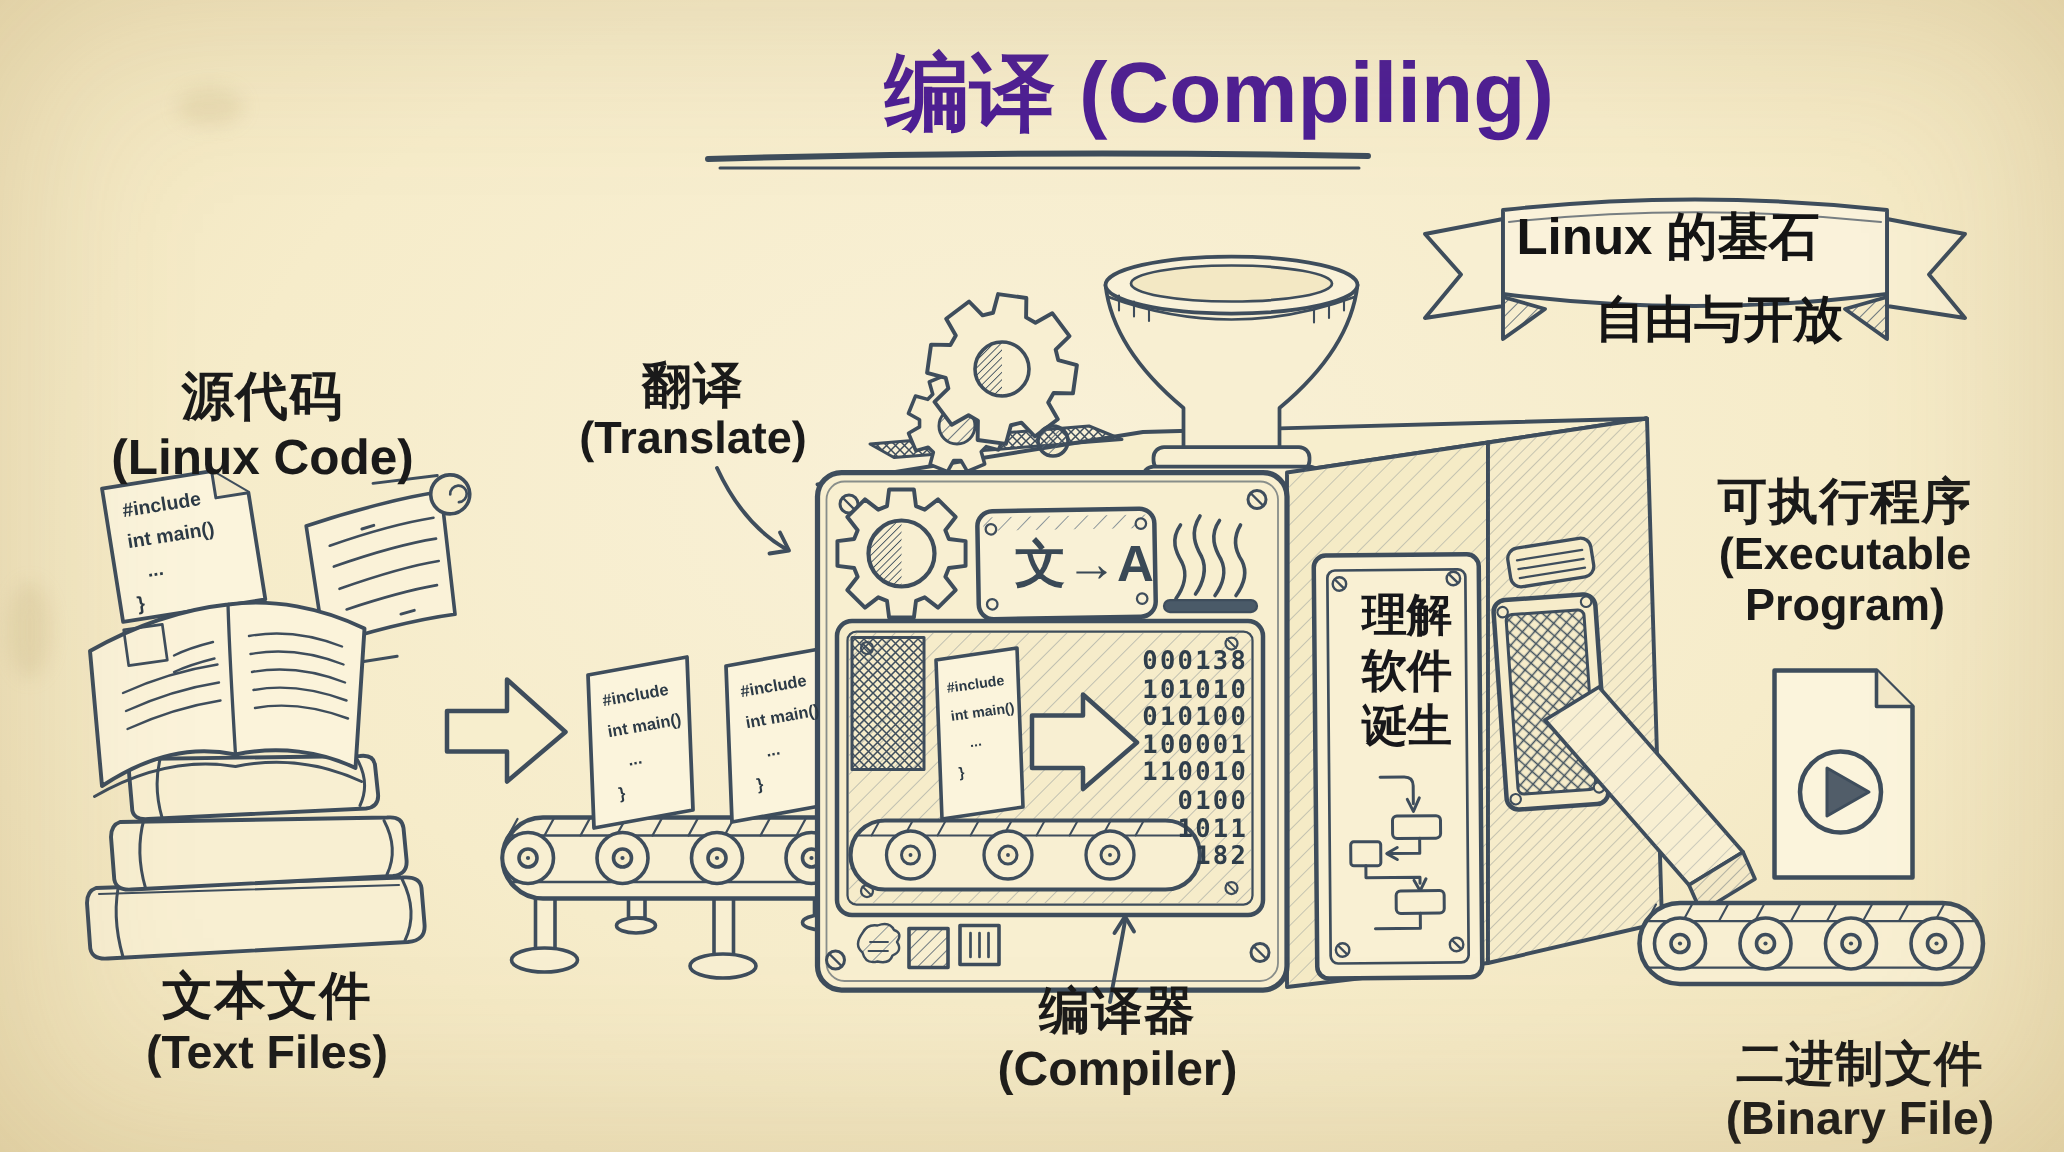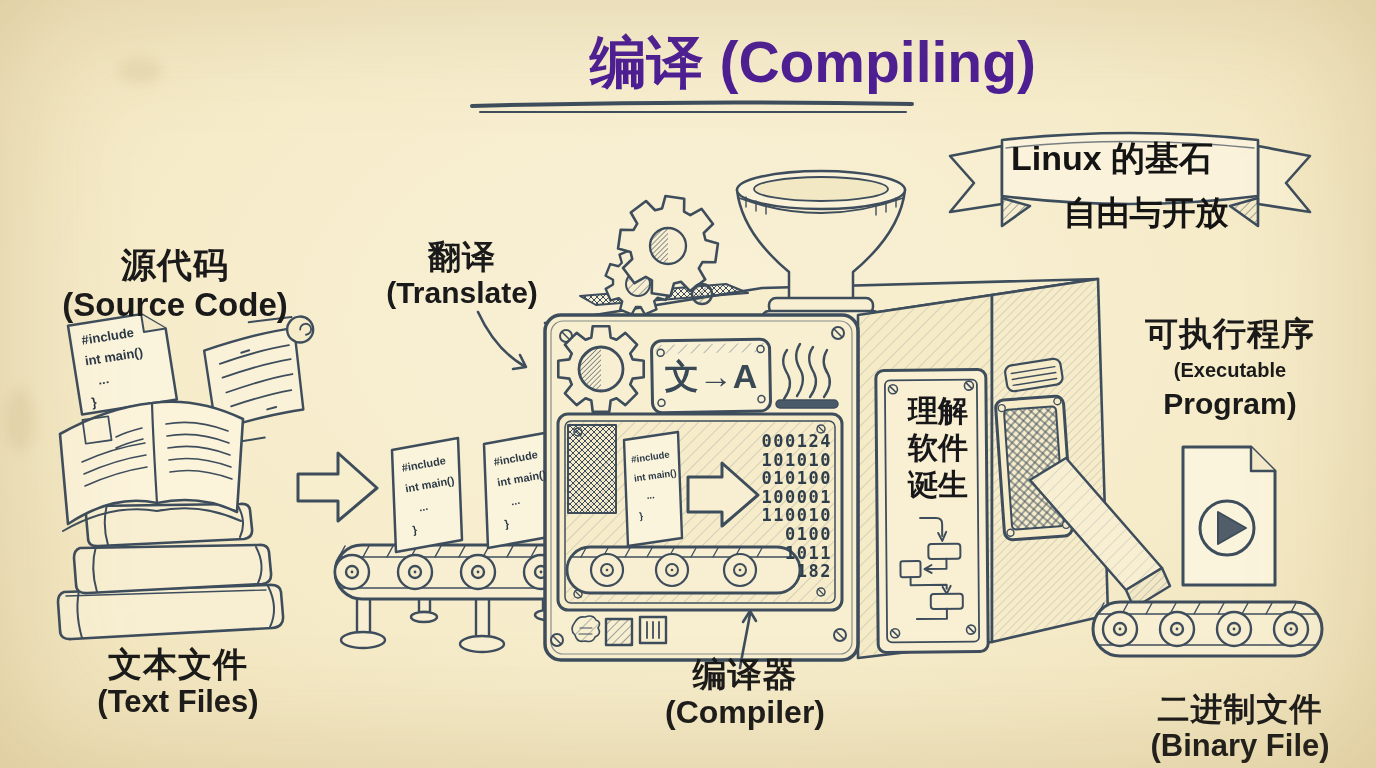--- a/index.html
+++ b/index.html
@@ -327,59 +327,59 @@
   </g>
 </svg>
 
 <div class="title" style="left:346px;top:30px;width:690px;font-size:57px;line-height:64px;">编译 (Compiling)</div>
 
 <div class="bannertxt" style="left:1002px;top:138px;width:220px;font-size:34px;line-height:40px;">Linux 的基石</div>
 <div class="bannertxt" style="left:1046px;top:194px;width:200px;font-size:33px;line-height:38px;">自由与开放</div>
 
 <div class="lbl" style="left:40px;top:198px;width:270px;margin-top:46px;">
   <div class="zh" style="font-size:35px;line-height:42px;">源代码</div>
-  <div class="en" style="font-size:33px;line-height:37px;">(Source Code)</div>
+  <div class="en" style="font-size:33px;line-height:37px;">(Linux Code)</div>
 </div>
 
 <div class="lbl" style="left:48px;top:644px;width:260px;">
   <div class="zh" style="font-size:34px;line-height:40px;">文本文件</div>
   <div class="en" style="font-size:31px;line-height:35px;">(Text Files)</div>
 </div>
 
 <div class="lbl" style="left:372px;top:238px;width:180px;">
   <div class="zh" style="font-size:33px;line-height:38px;">翻译</div>
   <div class="en" style="font-size:30px;line-height:34px;">(Translate)</div>
 </div>
 
 <div class="lbl" style="left:645px;top:654px;width:200px;">
   <div class="zh" style="font-size:34px;line-height:40px;">编译器</div>
   <div class="en" style="font-size:32px;line-height:36px;">(Compiler)</div>
 </div>
 
 <div class="lbl" style="left:1110px;top:314px;width:240px;">
   <div class="zh" style="font-size:33px;line-height:39px;">可执行程序</div>
-  <div class="en" style="font-size:20px;line-height:34px;">(Executable</div>
+  <div class="en" style="font-size:30px;line-height:34px;">(Executable</div>
   <div class="en" style="font-size:30px;line-height:34px;">Program)</div>
 </div>
 
 <div class="lbl" style="left:1130px;top:655px;width:220px;">
   <div class="zh" style="font-size:32px;line-height:38px;margin-top:35px;">二进制文件</div>
   <div class="en" style="font-size:31px;line-height:35px;">(Binary File)</div>
 </div>
 
-<div class="badge" style="left:654px;top:352px;width:114px;font-size:34px;line-height:48px;">文→A</div>
+<div class="badge" style="left:654px;top:352px;width:114px;font-size:34px;line-height:48px;padding-left:12px;">文→A</div>
 
 <div class="plaquetxt" style="left:886px;top:392px;width:104px;font-size:30px;line-height:37px;">
   <div>理解</div>
   <div>软件</div>
   <div>诞生</div>
 </div>
 
 <div class="bin" style="left:738px;top:432px;width:94px;font-size:17px;line-height:18.6px;">
-  <div>000124</div>
+  <div>000138</div>
   <div>101010</div>
   <div>010100</div>
   <div>100001</div>
   <div>110010</div>
   <div>0100</div>
   <div>1011</div>
   <div>182</div>
 </div>
 
 <div class="code" style="left:80px;top:330px;width:84px;font-size:13px;line-height:21px;transform:rotate(-9deg);">

